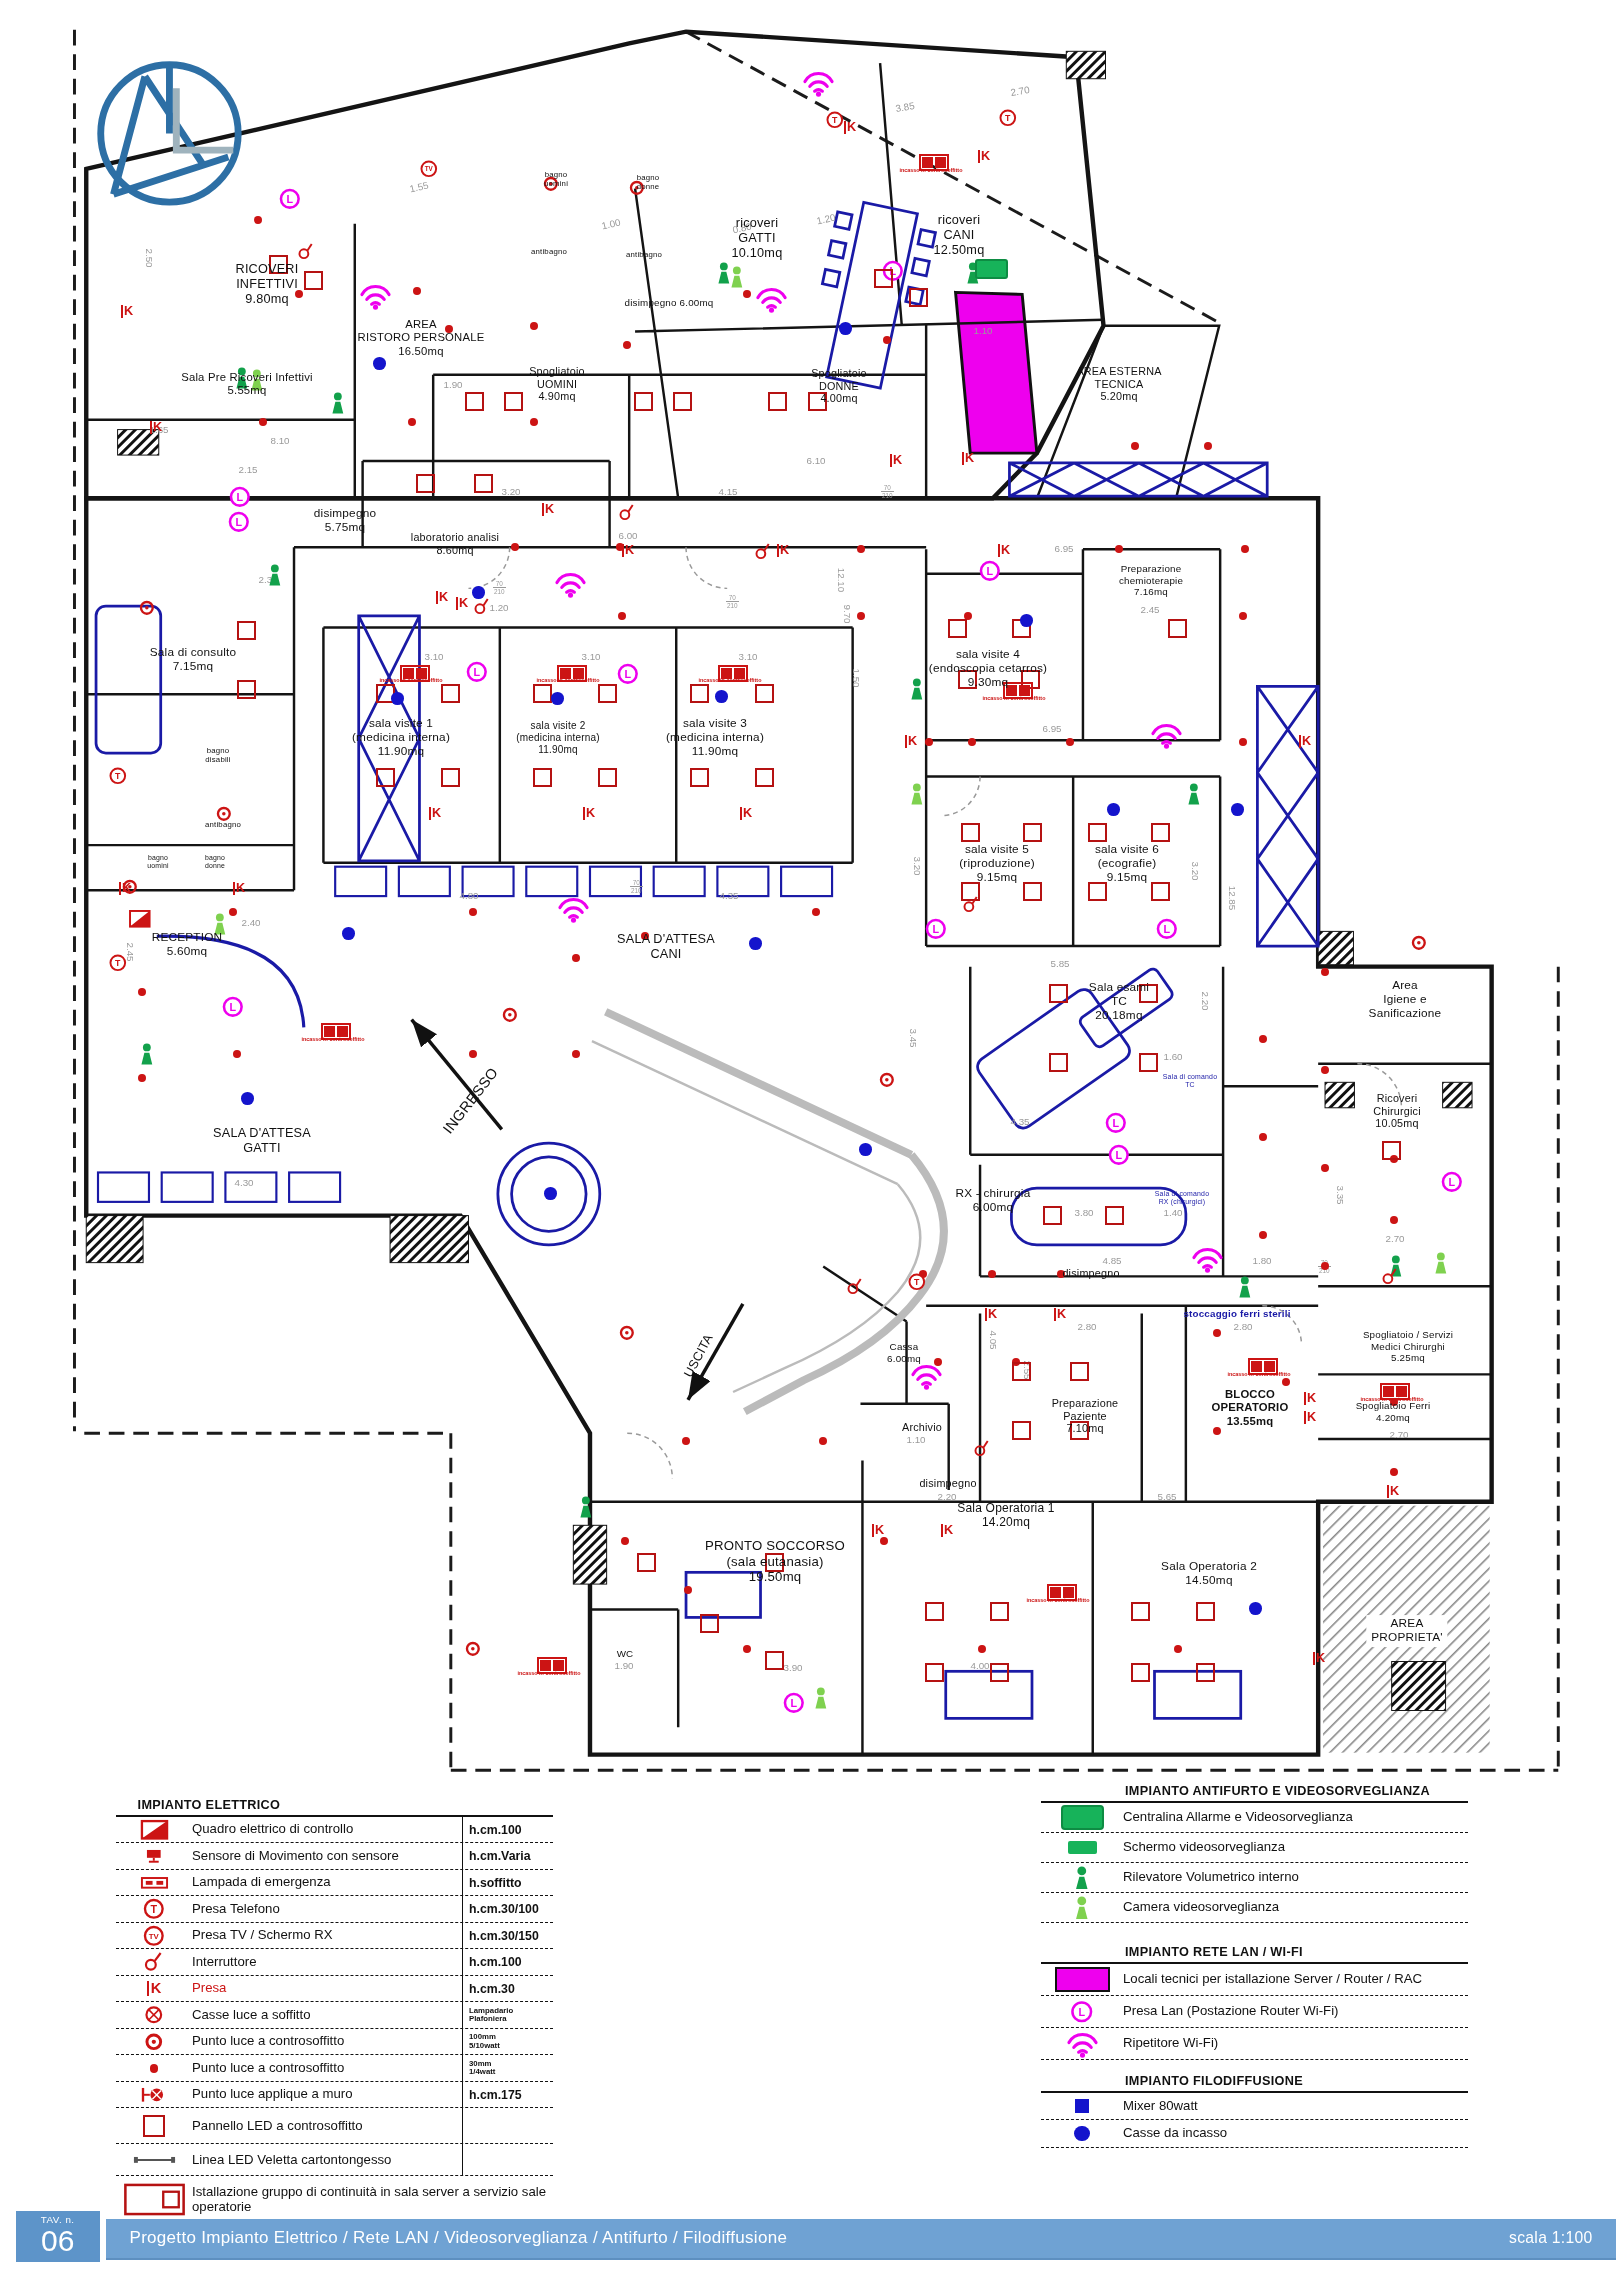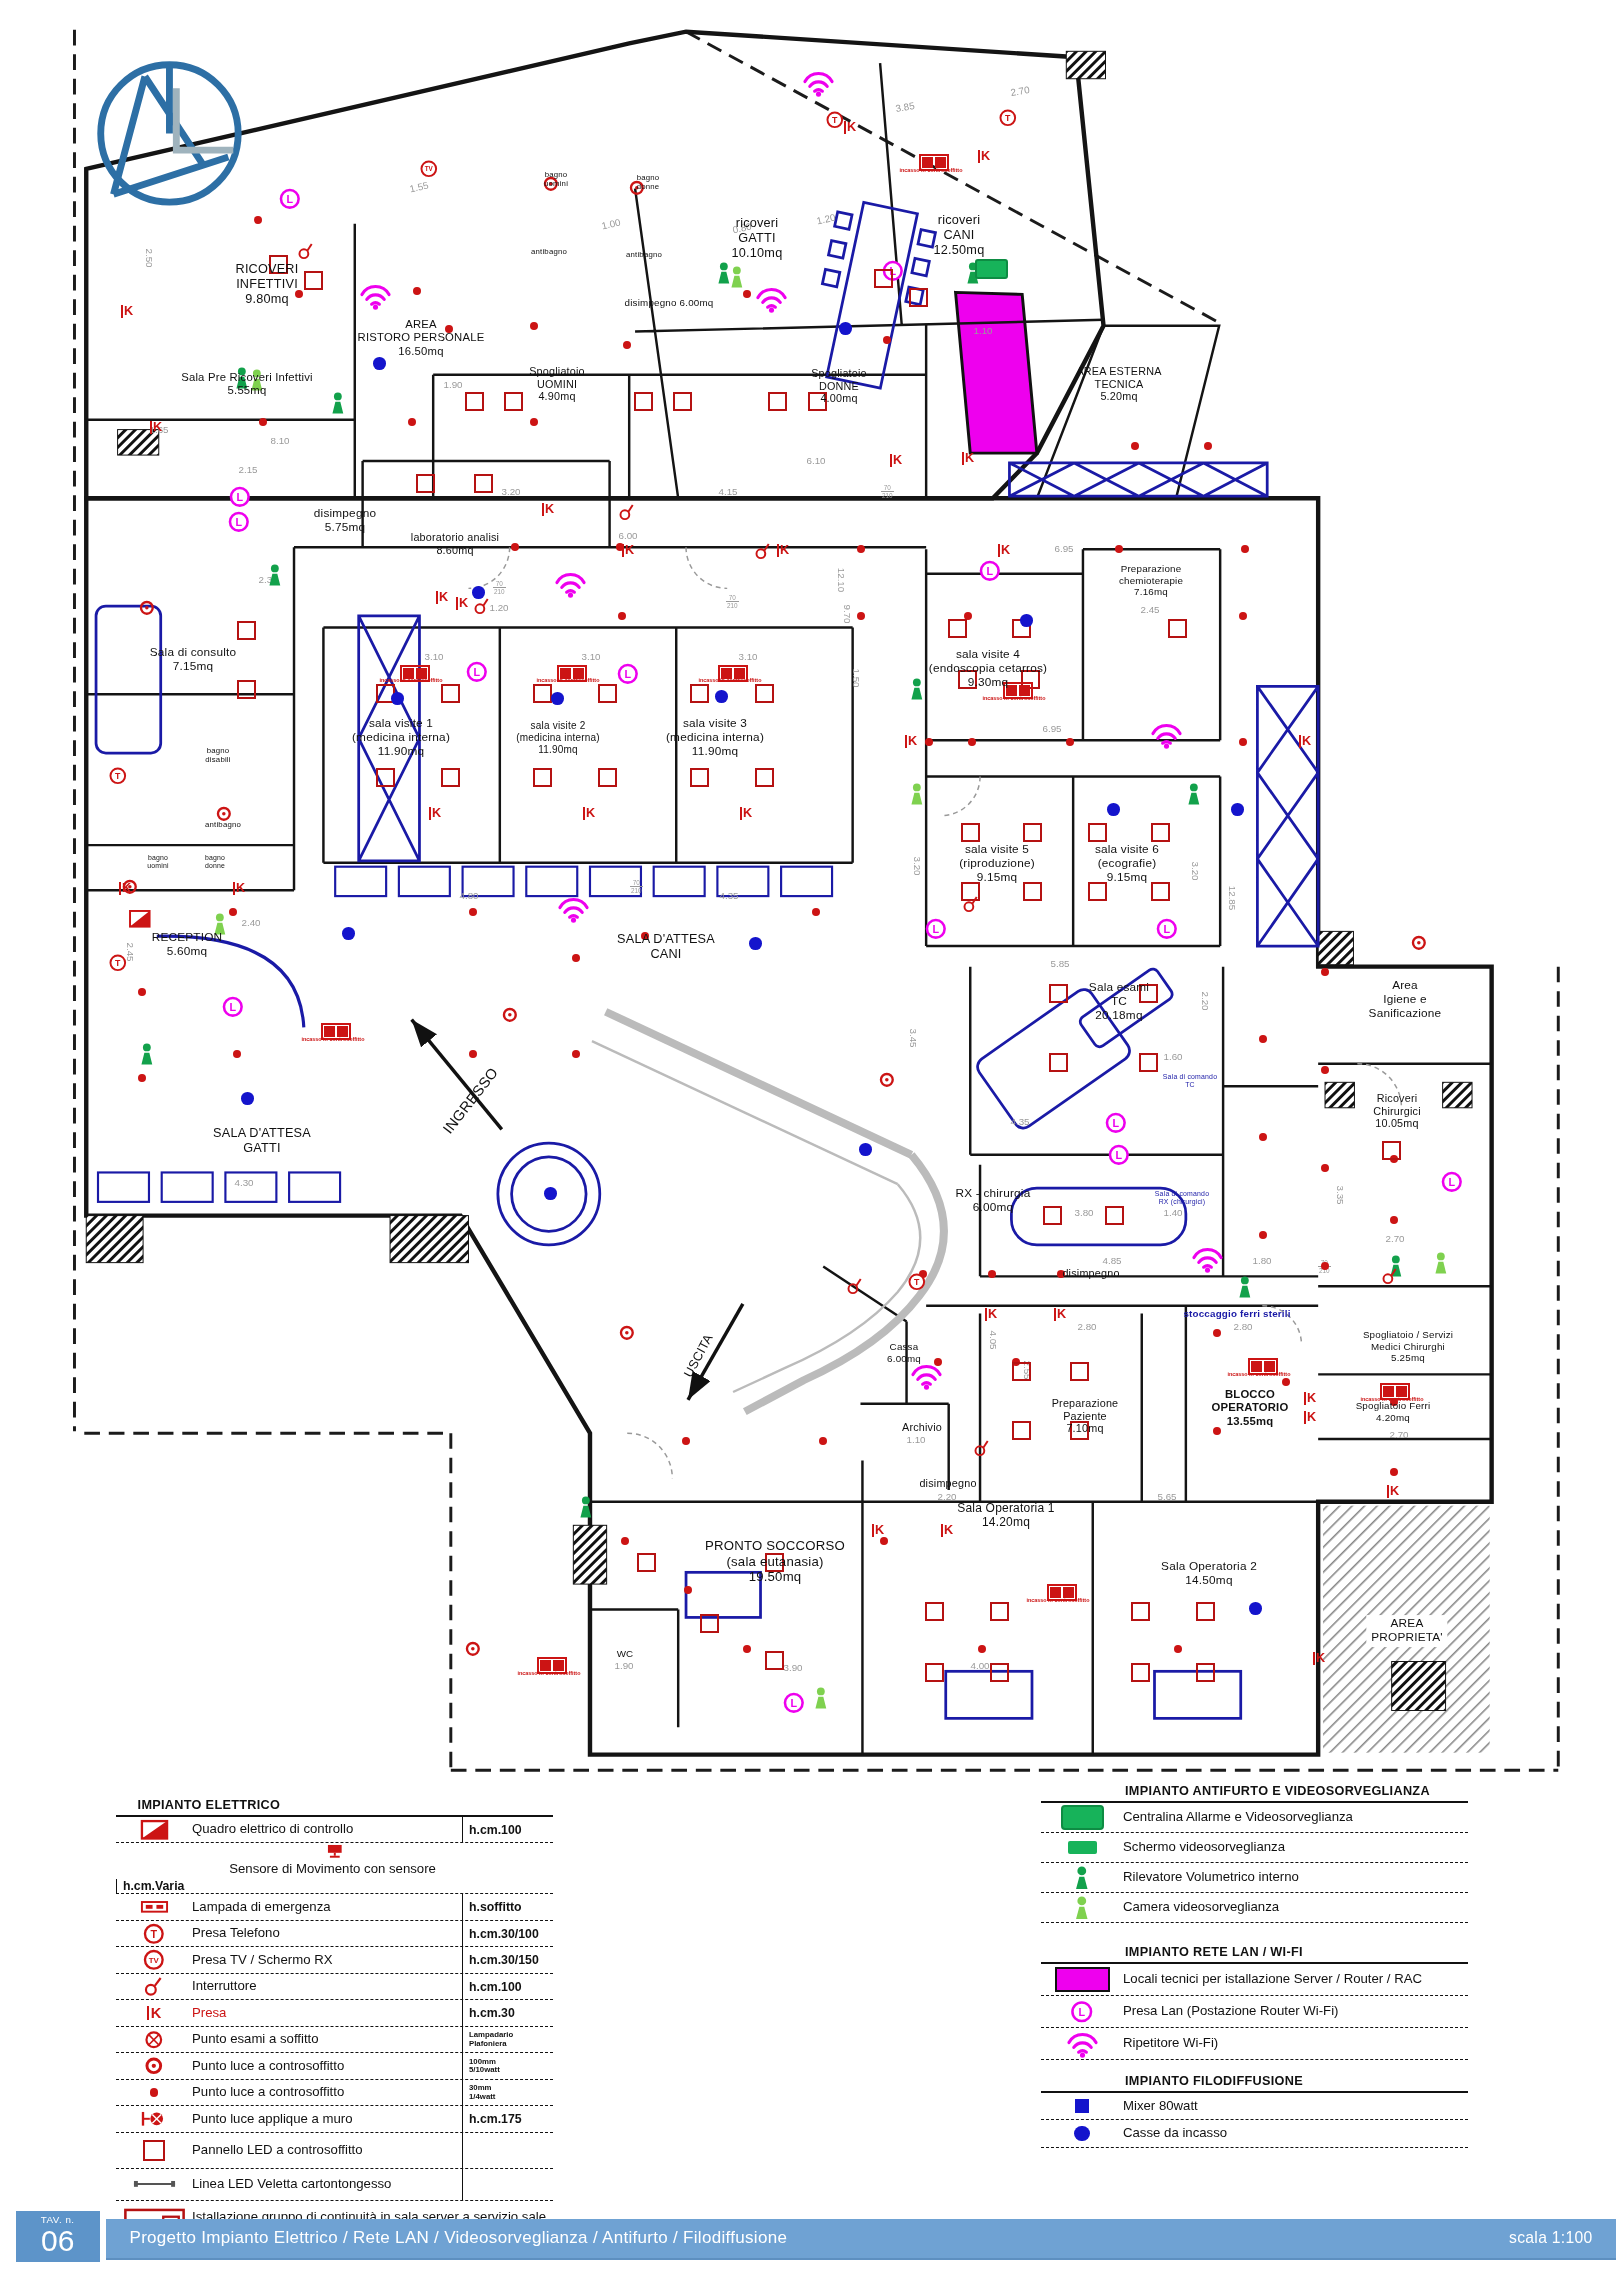--- a/index.html
+++ b/index.html
@@ -863,21 +863,21 @@
         <div class="lrow" style="min-height: 25.5px;">
           <div class="lsym">
             <svg width="29" height="21.6" viewBox="0 0 30 22">
               <rect x="2" y="2" width="26" height="18" fill="#fff" stroke="#CC1414" stroke-width="2.4"></rect>
               <path d="M2 20 L28 2 V20 Z" fill="#CC1414"></path>
             </svg>
           </div>
           <div class="llab">Quadro elettrico di controllo</div>
           <div class="lh">h.cm.100</div>
         </div>
-        <div class="lrow" style="min-height: 25.5px; flex-direction: column;">
+        <div class="lrow" style="min-height: 25.5px;">
           <div class="lsym">
             <svg width="19.6" height="15.7" viewBox="0 0 20 16">
               <rect x="3" y="2" width="14" height="8" fill="#CC1414"></rect>
               <line x1="10" y1="10" x2="10" y2="13" stroke="#CC1414" stroke-width="2"></line>
               <line x1="5" y1="14" x2="15" y2="14" stroke="#CC1414" stroke-width="2"></line>
             </svg>
           </div>
           <div class="llab">Sensore di Movimento con sensore</div>
           <div class="lh">h.cm.Varia</div>
         </div>
@@ -930,21 +930,21 @@
           <div class="lh">h.cm.30</div>
         </div>
         <div class="lrow" style="min-height: 25.5px;">
           <div class="lsym">
             <svg width="19.6" height="19.6" viewBox="0 0 20 20">
               <circle cx="10" cy="10" r="7.5" fill="none" stroke="#CC1414" stroke-width="2.2"></circle>
               <line x1="5" y1="5" x2="15" y2="15" stroke="#CC1414" stroke-width="1.6"></line>
               <line x1="15" y1="5" x2="5" y2="15" stroke="#CC1414" stroke-width="1.6"></line>
             </svg>
           </div>
-          <div class="llab">Punto esami a soffitto</div>
+          <div class="llab">Casse luce a soffitto</div>
           <div class="lh small">Lampadario
 Plafoniera</div>
         </div>
         <div class="lrow" style="min-height: 25.5px;">
           <div class="lsym">
             <svg width="19.6" height="19.6" viewBox="0 0 20 20">
               <circle cx="10" cy="10" r="7" fill="none" stroke="#CC1414" stroke-width="3"></circle>
               <circle cx="10" cy="10" r="2.2" fill="#CC1414"></circle>
             </svg>
           </div>

